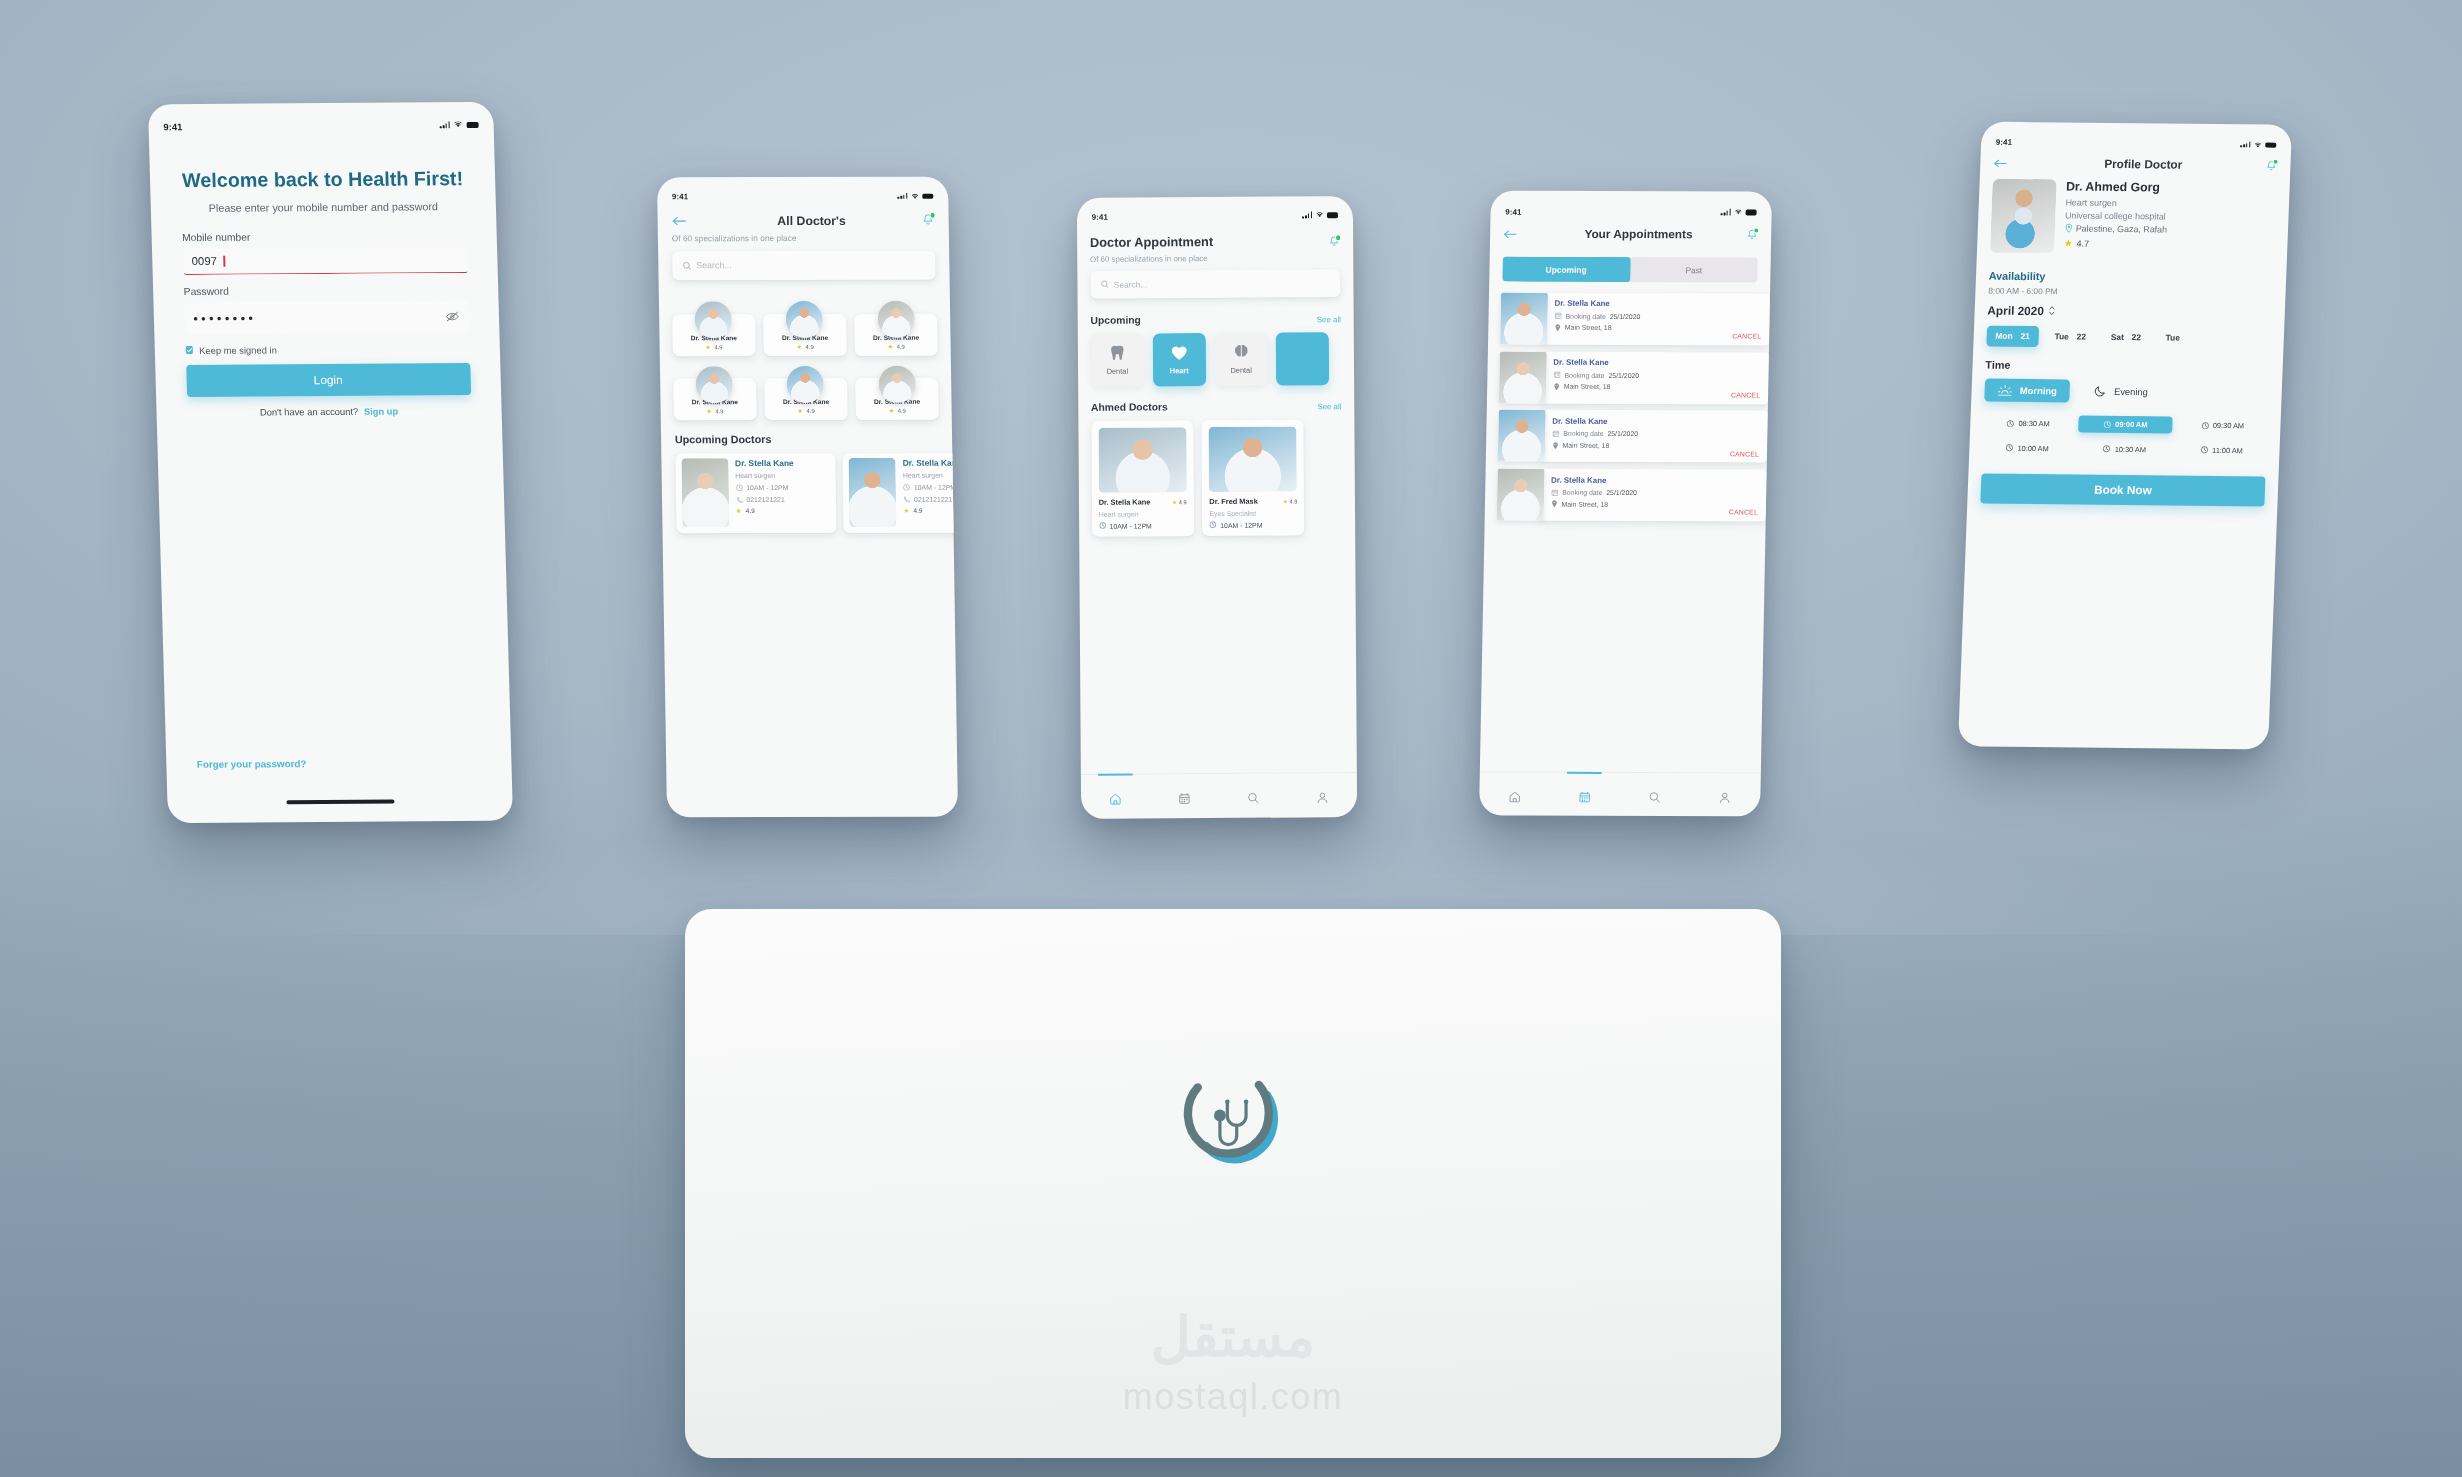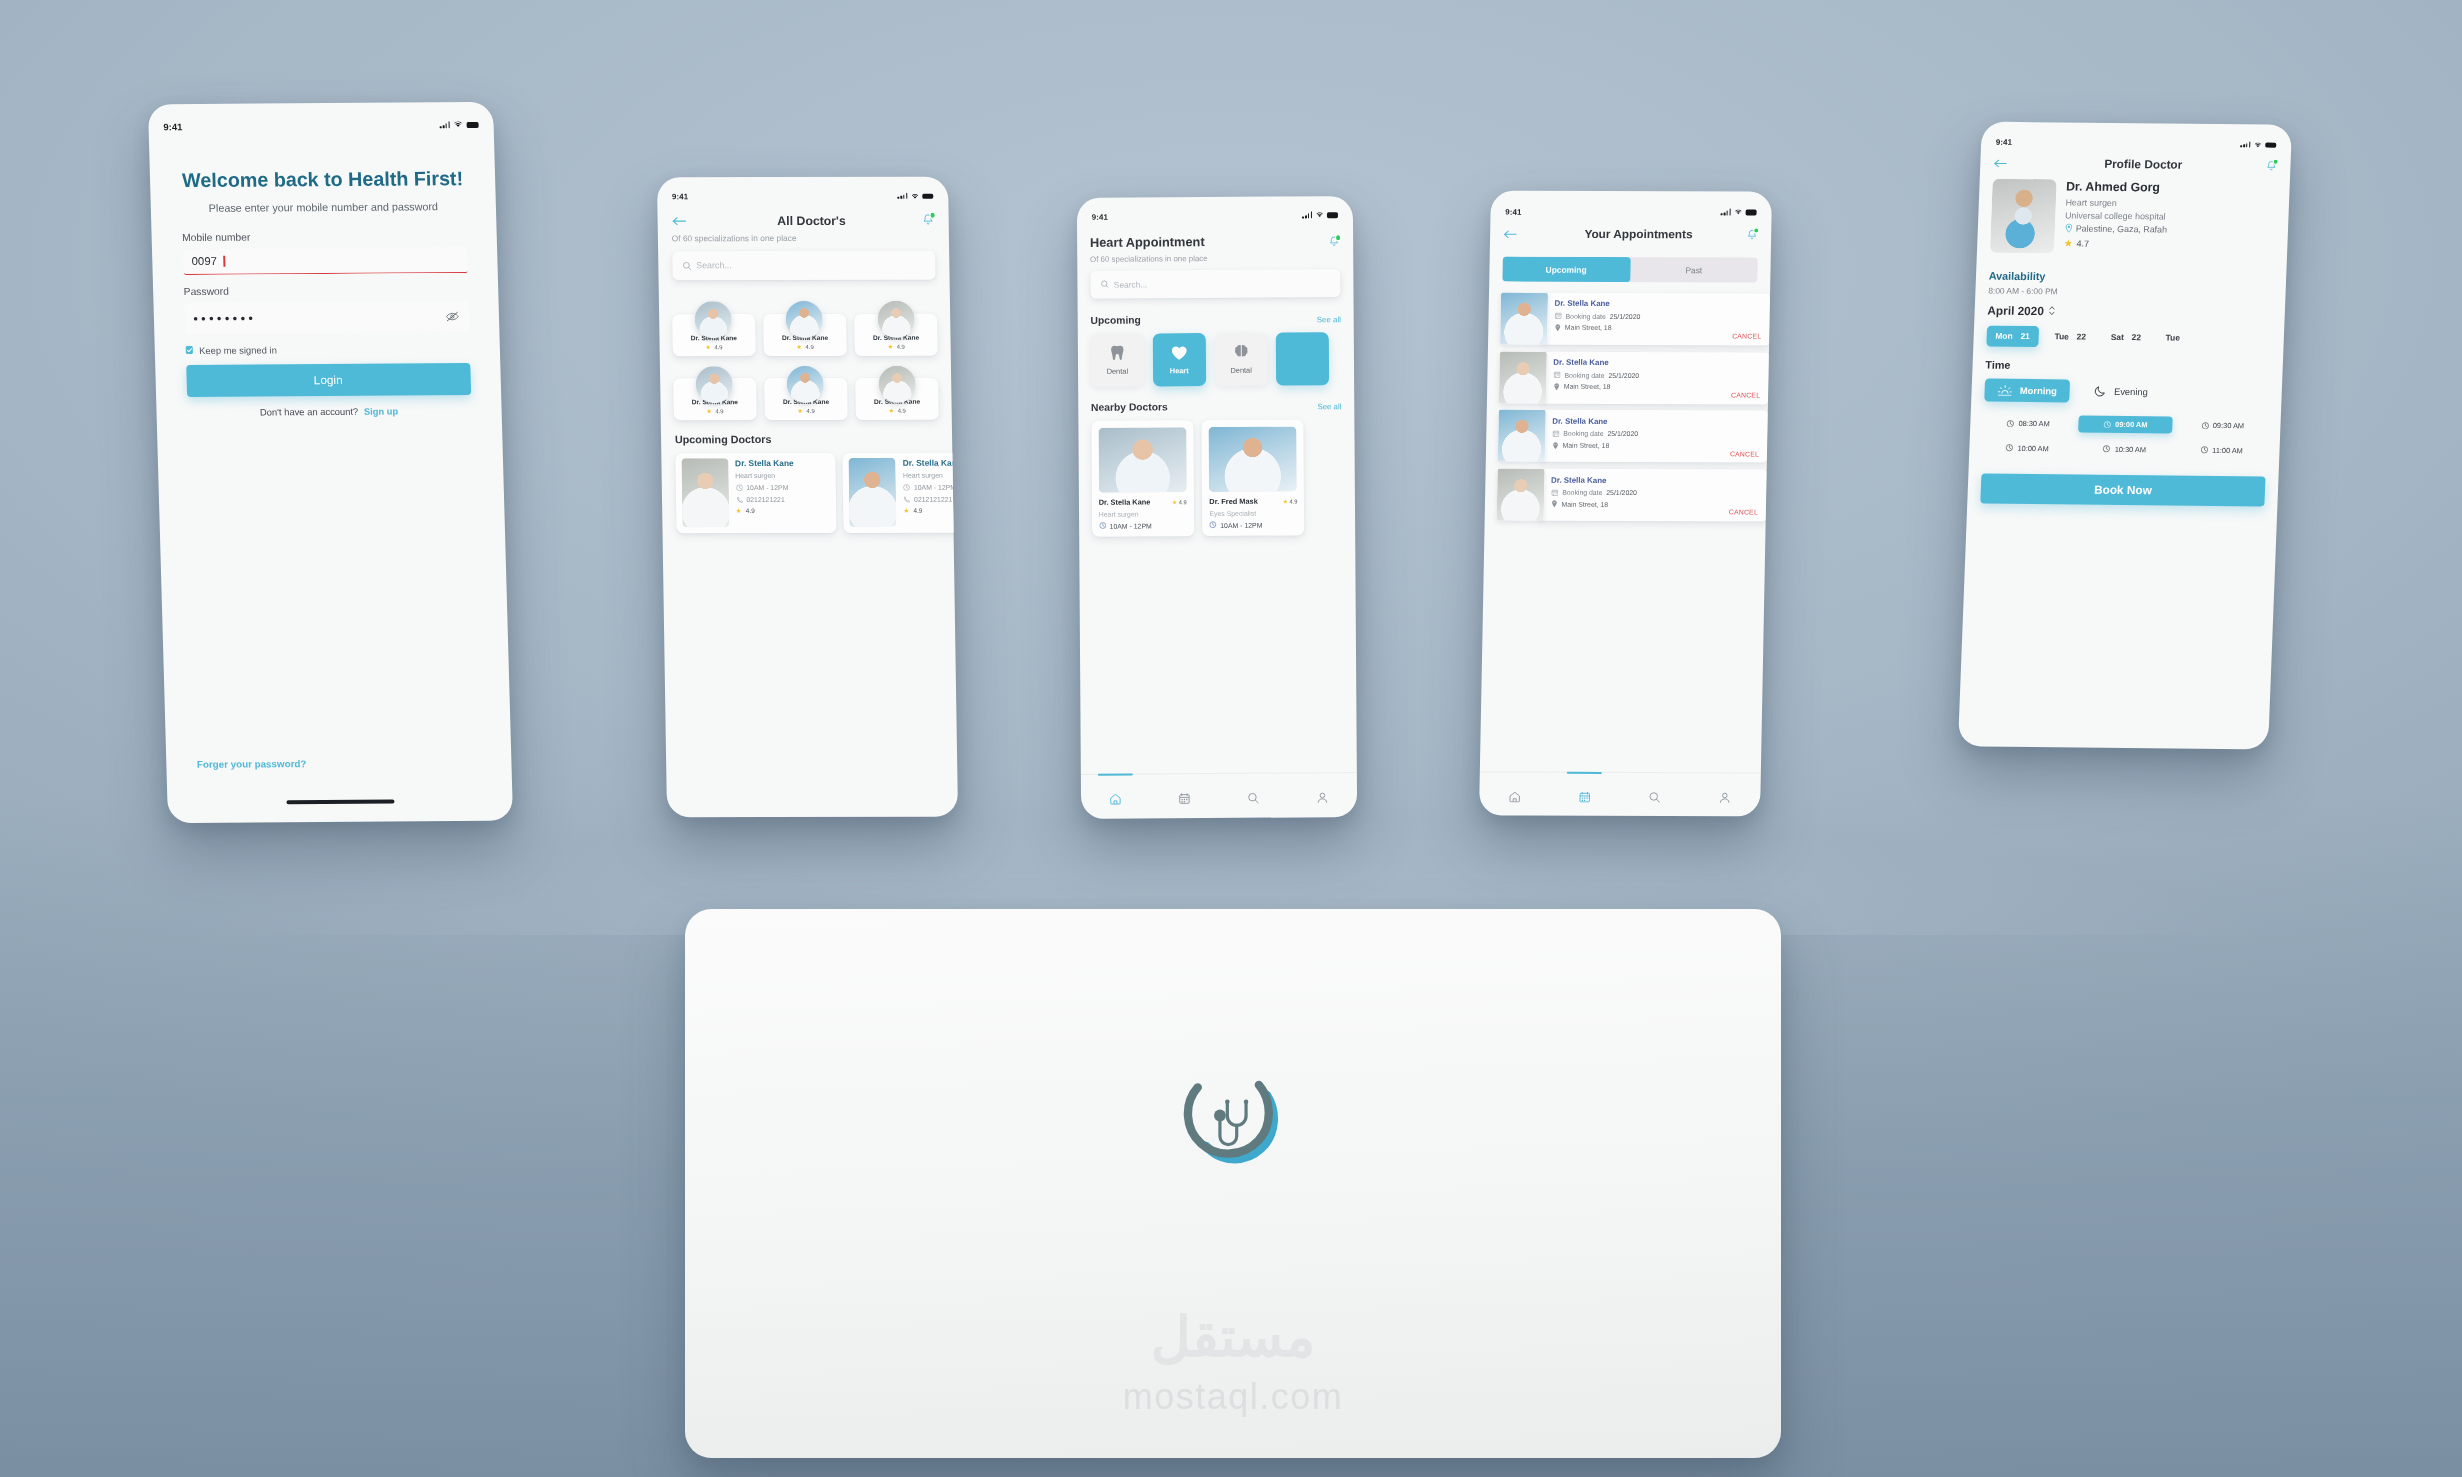--- a/index.html
+++ b/index.html
@@ -320,21 +320,21 @@
         <svg width="7.4" height="5.4" viewBox="0 0 18 13">
             <path d="M9 11.6 5.9 8.3a4.4 4.4 0 0 1 6.2 0Z" fill="#14181b"></path>
             <path d="M3.7 6.2A7.7 7.7 0 0 1 14.3 6.2l-1.2 1.3a6 6 0 0 0-8.2 0Z" fill="#14181b"></path>
             <path d="M1.4 3.6a11.1 11.1 0 0 1 15.2 0l-1.2 1.3a9.4 9.4 0 0 0-12.8 0Z" fill="#14181b"></path>
           </svg>
         <span class="batt" style="width:10.8px;height:5.4px;"></span>
       </span>
     </div>
 
     <div style="display:flex;align-items:flex-start;justify-content:space-between;padding:4.9px 12.8px 0 12.8px;">
-      <div style="font-size:12.8px;font-weight:bold;color:#32383d;">Heart Appointment</div>
+      <div style="font-size:12.8px;font-weight:bold;color:#32383d;">Doctor Appointment</div>
       <div class="bell" style="margin-top:2px;">
         <svg width="11.8" height="11.8" viewBox="0 0 26 26">
             <path d="M13 4a6 6 0 0 0-6 6v4l-2 3h16l-2-3v-4a6 6 0 0 0-6-6Z" fill="none" stroke="#4fb9d8" stroke-width="1.8" stroke-linejoin="round"></path>
             <path d="M11 21a2 2 0 0 0 4 0" fill="none" stroke="#4fb9d8" stroke-width="1.8" stroke-linecap="round"></path>
           </svg>
         <span class="dot"></span>
       </div>
     </div>
 
     <div class="hdr-sub" style="font-size:7.9px;padding:3.9px 12.8px 0 12.8px;">Of 60 specializations in one place</div>
@@ -369,21 +369,21 @@
           <svg width="14.8" height="15.8" viewBox="0 0 30 32">
             <path d="M14 3c-3.4-1.8-7 .3-7.6 3C3 7 1.5 10 3 12.6 1.2 15.3 2.4 19 5 20.2c.2 3.5 3.6 6 6.6 5 1 .7 2.4.5 2.4-.8V3Z" fill="#8e9499"></path>
             <path d="M16 3c3.4-1.8 7 .3 7.6 3 3.4 1 4.9 4 3.4 6.6 1.8 2.7.6 6.4-2 7.6-.2 3.5-3.6 6-6.6 5-1 .7-2.4.5-2.4-.8V3Z" fill="#8e9499"></path>
           </svg>
           <div style="font-size:7.4px;font-weight:normal;color:#5f666c;">Dental</div>
         </div>
         <div style="flex: 0 0 auto; width: 53px; height: 53px; border-radius: 6.9px; background: rgb(79, 185, 216); box-shadow: rgba(79, 185, 216, 0.3) 0px 3.9px 9.8px;"></div>
       </div>
 
     <div style="display:flex;justify-content:space-between;align-items:baseline;padding:14.8px 12.8px 0 12.8px;">
-      <span class="sec-title" style="font-size:10.3px;">Nearby Doctors</span>
+      <span class="sec-title" style="font-size:10.3px;">Ahmed Doctors</span>
       <span class="seeall" style="font-size:7.9px;">See all</span>
     </div>
 
     <div id="nearby-row" style="display:flex;gap:8.9px;padding:7.9px 0 0 12.8px;">
         <div class="card" style="flex: 0 0 auto; width: 88px; padding: 6.9px;">
           <div class="doc-photo face-a" style="width:100%;height:65px;border-radius:4.9px;"></div>
    <div style="display:flex;justify-content:space-between;align-items:center;margin-top:5.4px;">
      <span style="font-size:7.4px;font-weight:bold;color:#2a3036;">Dr. Stella Kane</span>
      <span style="font-size:5.7px;white-space:nowrap;"><span class="star">★</span> <span class="rating">4.9</span></span>
    </div>

